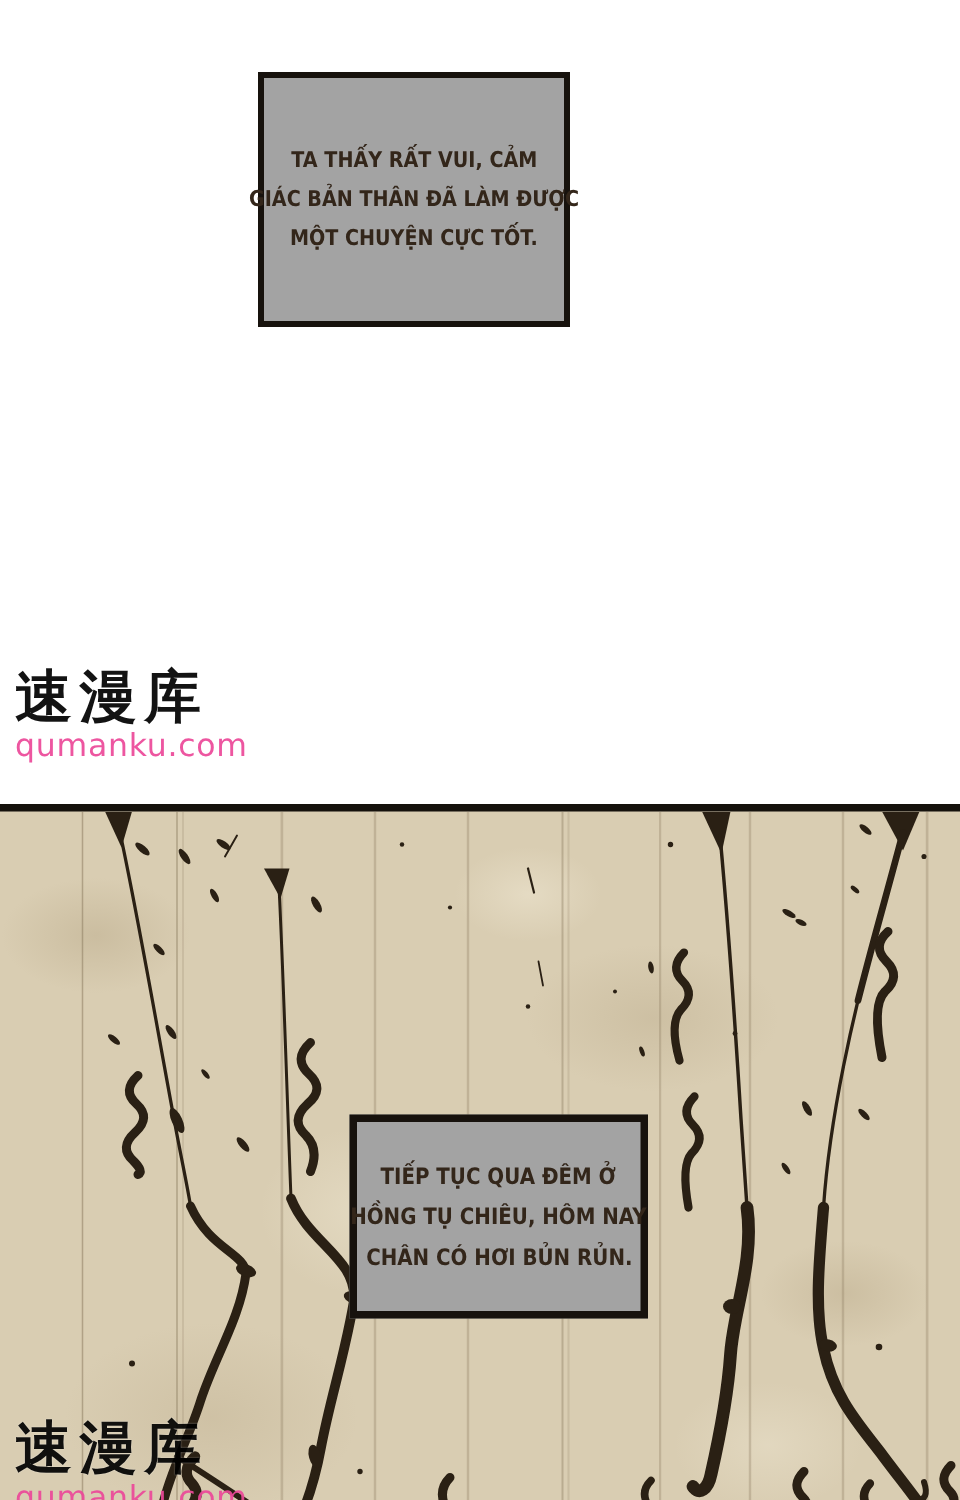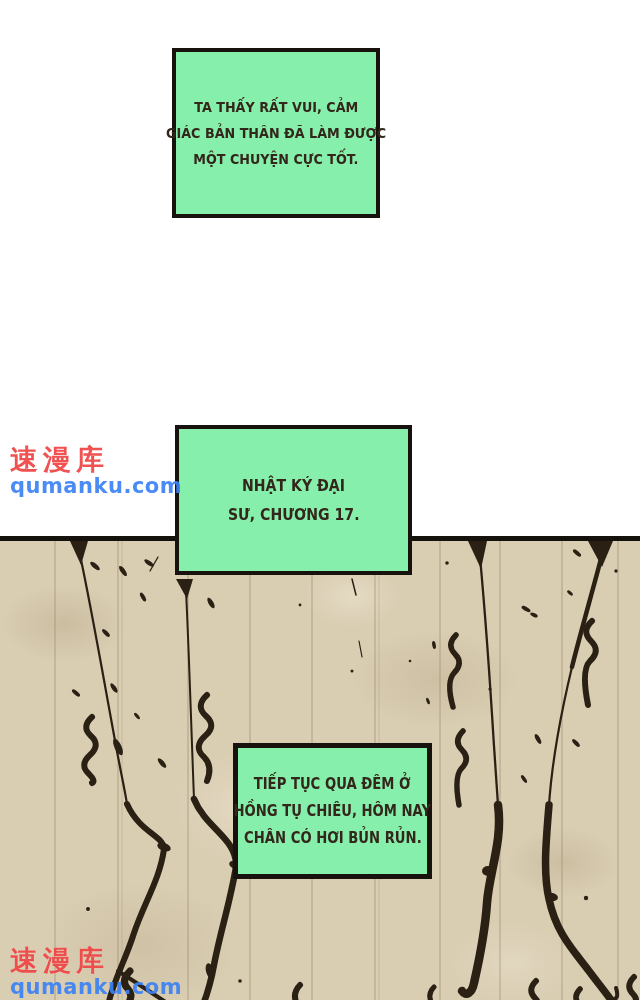--- a/index.html
+++ b/index.html
@@ -21,45 +21,45 @@
       radial-gradient(ellipse 80px 50px at 88% 70%, rgba(170,152,118,0.28), transparent 70%),
       radial-gradient(ellipse 140px 90px at 22% 88%, rgba(170,152,118,0.22), transparent 70%),
       radial-gradient(ellipse 70px 45px at 55% 12%, rgba(238,230,209,0.55), transparent 70%),
       radial-gradient(ellipse 90px 60px at 80% 92%, rgba(236,228,207,0.45), transparent 70%);
   }
   .panel svg{position:absolute;left:0;top:0;display:block;}
 
   
   .speech-box{
     position:absolute;box-sizing:border-box;z-index:5;
-    background:#86efac;border:4px solid #17120d;
+    background:#a3a3a3;border:4px solid #17120d;
     display:flex;flex-direction:column;justify-content:center;align-items:center;
   }
   .box1{left:172px;top:48px;width:208px;height:170px;}
   .box2{left:175px;top:425px;width:237px;height:150px;}
   .box3{left:233px;top:743px;width:199px;height:136px;border-width:5px;}
   .box-line{
     font-weight:700;color:#33261a;white-space:nowrap;
     transform:scaleX(0.88);transform-origin:center;text-align:center;
   }
   .box1 .box-line{font-size:14.5px;line-height:26px;}
   .box2 .box-line{font-size:16px;line-height:29px;}
   .box3 .box-line{font-size:15px;line-height:27px;}
 
   
   .watermark{position:absolute;z-index:9;opacity:0.92;pointer-events:none;}
   .wm-top{left:10px;top:445px;}
   .wm-bottom{left:10px;top:946px;}
   .wm-logo{
-    font-size:28px;font-weight:700;letter-spacing:5px;line-height:1.05;
-    color:#ef4444;text-shadow:0 0 1px rgba(255,255,255,0.6);
+    font-size:38px;font-weight:700;letter-spacing:5px;line-height:1.05;
+    color:#000000;text-shadow:0 0 1px rgba(255,255,255,0.6);
   }
   .wm-site{
-    font-size:21px;font-weight:700;letter-spacing:0.5px;line-height:1;
-    margin-top:2px;color:#3b82f6;
+    font-size:21px;font-weight:400;letter-spacing:0.5px;line-height:1;
+    margin-top:2px;color:#ec4899;
   }
 </style>
 </head>
 <body>
 
 <div class="canvas">
 
   <div class="speech-box box1">
     <div class="box-line">TA THẤY RẤT VUI, CẢM</div>
     <div class="box-line">GIÁC BẢN THÂN ĐÃ LÀM ĐƯỢC</div>
@@ -160,24 +160,20 @@
         <circle cx="268" cy="22" r="1.5"></circle>
         <circle cx="352" cy="130" r="1.5"></circle>
         <circle cx="300" cy="64" r="1.4"></circle>
         <circle cx="88" cy="368" r="2"></circle>
         <circle cx="240" cy="440" r="1.8"></circle>
         <circle cx="410" cy="120" r="1.3"></circle>
       </g>
     </svg>
   </div>
 
-  <div class="speech-box box2">
-    <div class="box-line">NHẬT KÝ ĐẠI</div>
-    <div class="box-line">SƯ, CHƯƠNG 17.</div>
-  </div>
 
   <div class="speech-box box3">
     <div class="box-line">TIẾP TỤC QUA ĐÊM Ở</div>
     <div class="box-line">HỒNG TỤ CHIÊU, HÔM NAY</div>
     <div class="box-line">CHÂN CÓ HƠI BỦN RỦN.</div>
   </div>
 
   <div class="watermark wm-bottom">
     <div class="wm-logo">速漫库</div>
     <div class="wm-site">qumanku.com</div>

